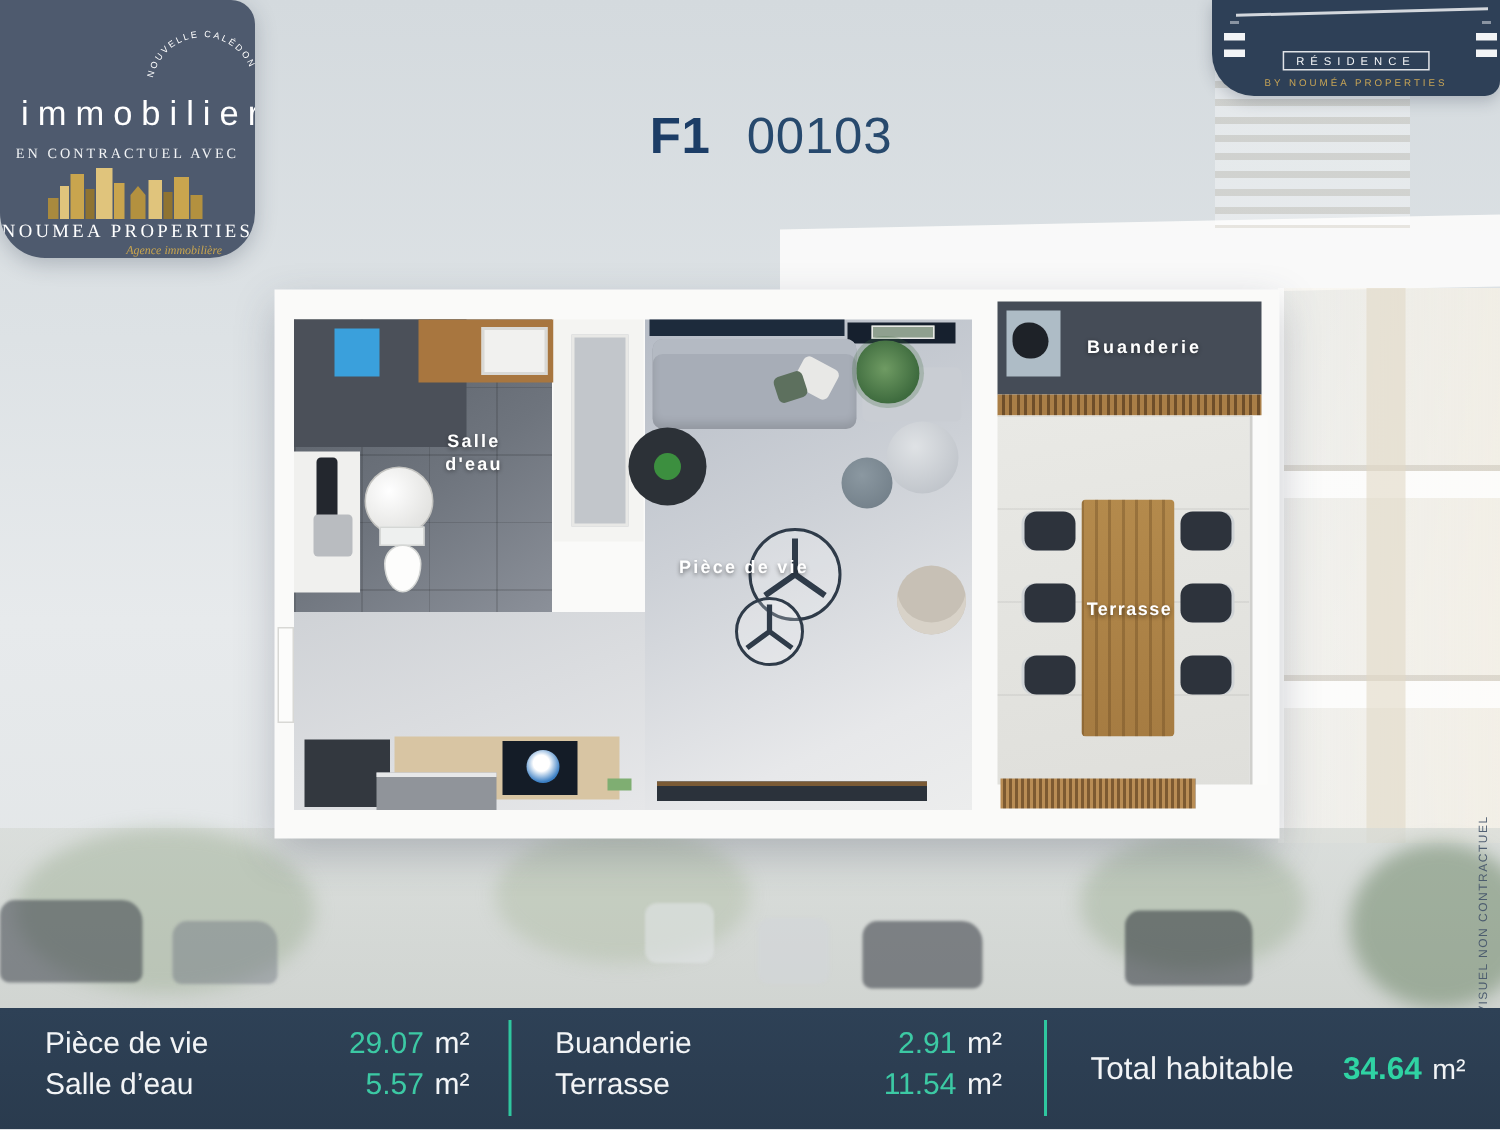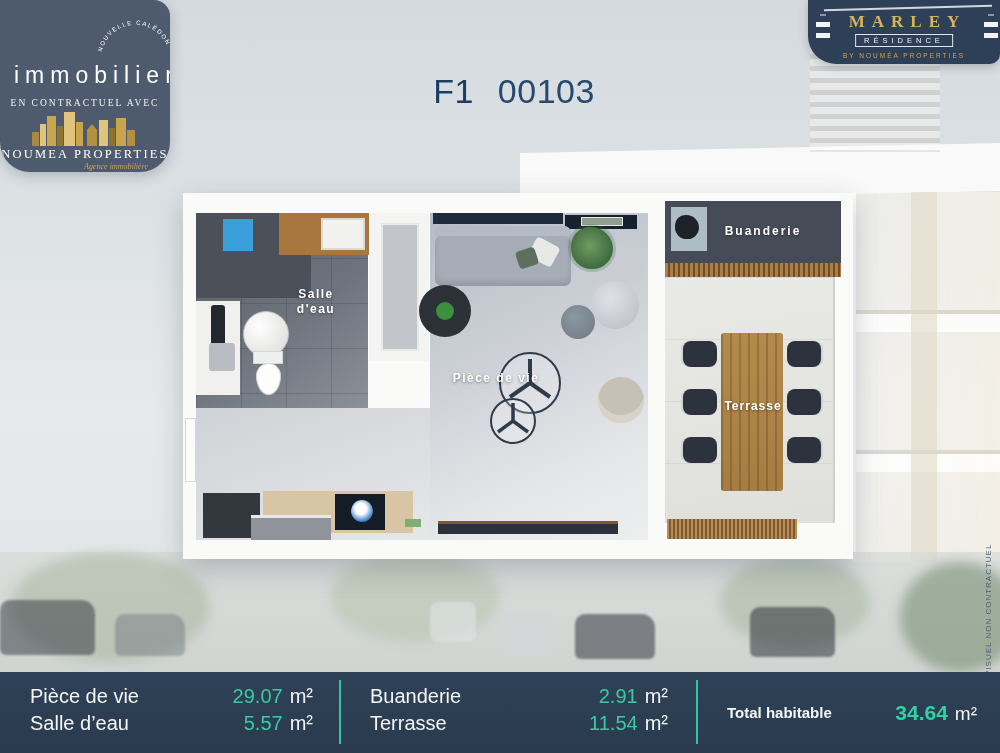--- a/index.html
+++ b/index.html
@@ -60,21 +60,21 @@
     color:#d8b45c; text-indent:7px; }
   .marley-res { position:absolute; left:50%; top:34px; transform:translateX(-50%);
     border:1px solid rgba(245,246,248,.9); padding:1px 8px;
     font-size:7.5px; letter-spacing:4px; color:#f5f6f8; white-space:nowrap; }
   .marley-by { position:absolute; left:0; top:52px; width:100%; text-align:center;
     font-size:6.5px; letter-spacing:2px; color:#c7a456; }
 
   
   .page-title { position:absolute; left:0; top:72px; width:1000px; text-align:center;
     transform:translateX(14px); font-size:34px; color:#27496d; letter-spacing:.5px; }
-  .page-title b { color:#1c3d66; font-weight:400; margin-right:24px; }
+  .page-title b { color:#1c3d66; font-weight:700; margin-right:24px; }
 
   
   .plan { position:absolute; left:183px; top:193px; width:670px; height:366px;
     background:#fafaf9; box-shadow:0 10px 26px rgba(60,70,90,.28); }
   .abs { position:absolute; }
   .room-label { position:absolute; color:#fff; font-weight:700; letter-spacing:1.5px;
     text-shadow:0 1px 3px rgba(0,0,0,.45); text-align:center; }
 
   .bath-floor { left:13px; top:20px; width:172px; height:195px;
     background:
@@ -156,21 +156,21 @@
   
   .summary-bar { position:absolute; left:0; top:672px; width:1000px; height:81px;
     background:linear-gradient(180deg,#2e4156,#2a3b4e); color:#f2f4f6; }
   .divider { position:absolute; top:8px; width:2px; height:64px; background:#2fc79f; }
   .stat-col { position:absolute; top:11px; }
   .stat-row { display:flex; justify-content:space-between; line-height:27px; font-size:20px; }
   .stat-value { color:#3cc9a4; }
   .stat-unit { color:#f2f4f6; margin-left:7px; }
   .total-col { position:absolute; left:727px; top:0; width:250px; height:81px;
     display:flex; align-items:center; justify-content:space-between; }
-  .total-label { font-size:15px; font-weight:700; }
+  .total-label { font-size:21px; font-weight:400; }
   .total-value { font-size:21px; font-weight:700; color:#2fd3a3; }
   .total-unit { font-size:19px; font-weight:400; color:#f2f4f6; margin-left:7px; }
 </style>
 </head>
 <body>
 
 <div class="canvas">
 
   <div class="bg-roofband"></div>
   <div class="bg-building-right"></div>
@@ -221,21 +221,20 @@
   <div class="marley-card">
     <div class="marley-roofline"></div>
     <div class="marley-frame left">
         <i></i>
         <i></i>
       </div>
     <div class="marley-frame right">
         <i></i>
         <i></i>
       </div>
-    <div class="marley-name">MARLEY</div>
     <div class="marley-res">RÉSIDENCE</div>
     <div class="marley-by">BY NOUMÉA PROPERTIES</div>
   </div>
 
   <div class="page-title">
     <b>F1</b><span>00103</span>
   </div>
 
   <div class="plan">
 

